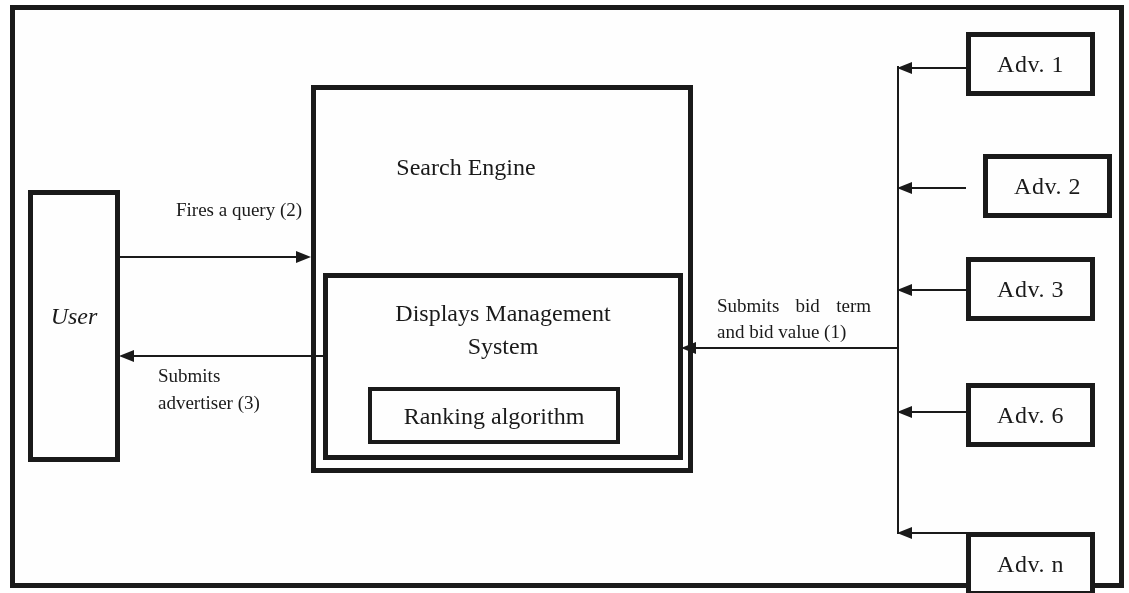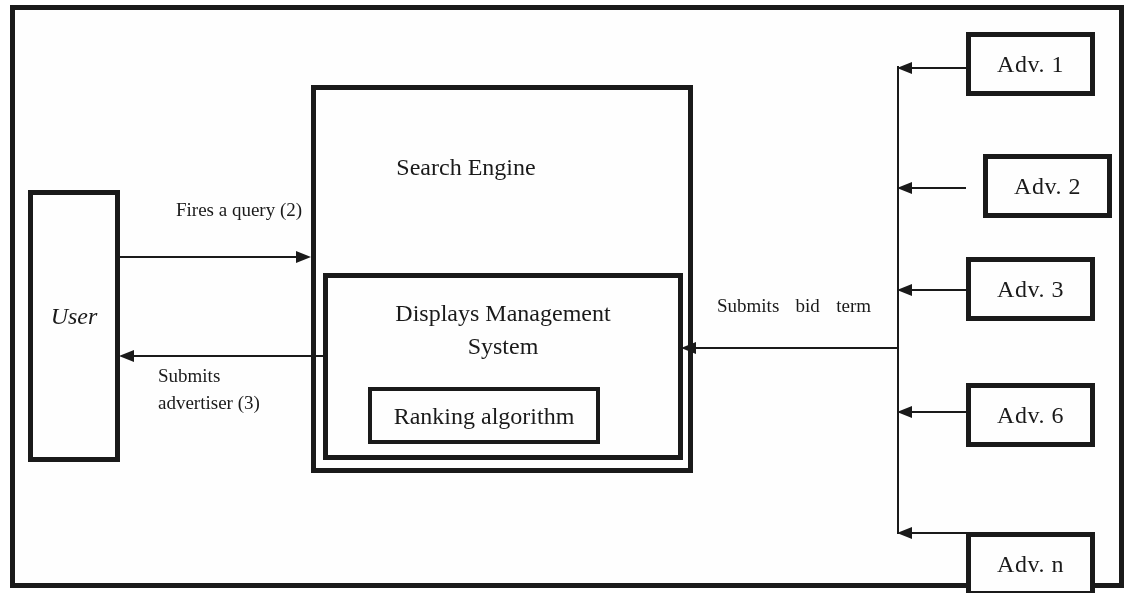--- a/index.html
+++ b/index.html
@@ -55,21 +55,21 @@
     width: 360px; height: 187px;
     background: transparent;
   }
   .rms-label {
     position: absolute;
     left: 323px; top: 297px; width: 360px;
     font-size: 24px; line-height: 33px; text-align: center;
   }
   .ra-box {
     left: 368px; top: 387px;
-    width: 232px; height: 57px;
+    width: 252px; height: 57px;
     border-width: 4px;
   }
   .adv-box {
     left: 966px;
     width: 129px; height: 64px;
     letter-spacing: 0.5px;
   }
   .adv-1 { top: 32px; }
   .adv-2 { top: 154px; margin-left: 17px; }
   .adv-3 { top: 257px; }
@@ -155,20 +155,21 @@
     <div>Submits</div>
     <div>advertiser (3)</div>
   </div>
 
   <div class="vline" style="left:897px; top:66px; height:468px;"></div>
 
   <div class="hline" style="left:694px; top:347px; width:204px;"></div>
   <div class="ah ah-left" style="left:681px; top:342px;"></div>
   <div class="edge-label submits-label" style="left:717px; top:273px;">
     <div class="justify-line">Submits bid term</div>
+    <div>and bid value (1)</div>
   </div>
 
   <div class="hline" style="left:911px; top:67px; width:55px;"></div>
   <div class="ah ah-left" style="left:897px; top:62px;"></div>
 
   <div class="hline" style="left:911px; top:187px; width:55px;"></div>
   <div class="ah ah-left" style="left:897px; top:182px;"></div>
 
   <div class="hline" style="left:911px; top:289px; width:55px;"></div>
   <div class="ah ah-left" style="left:897px; top:284px;"></div>

